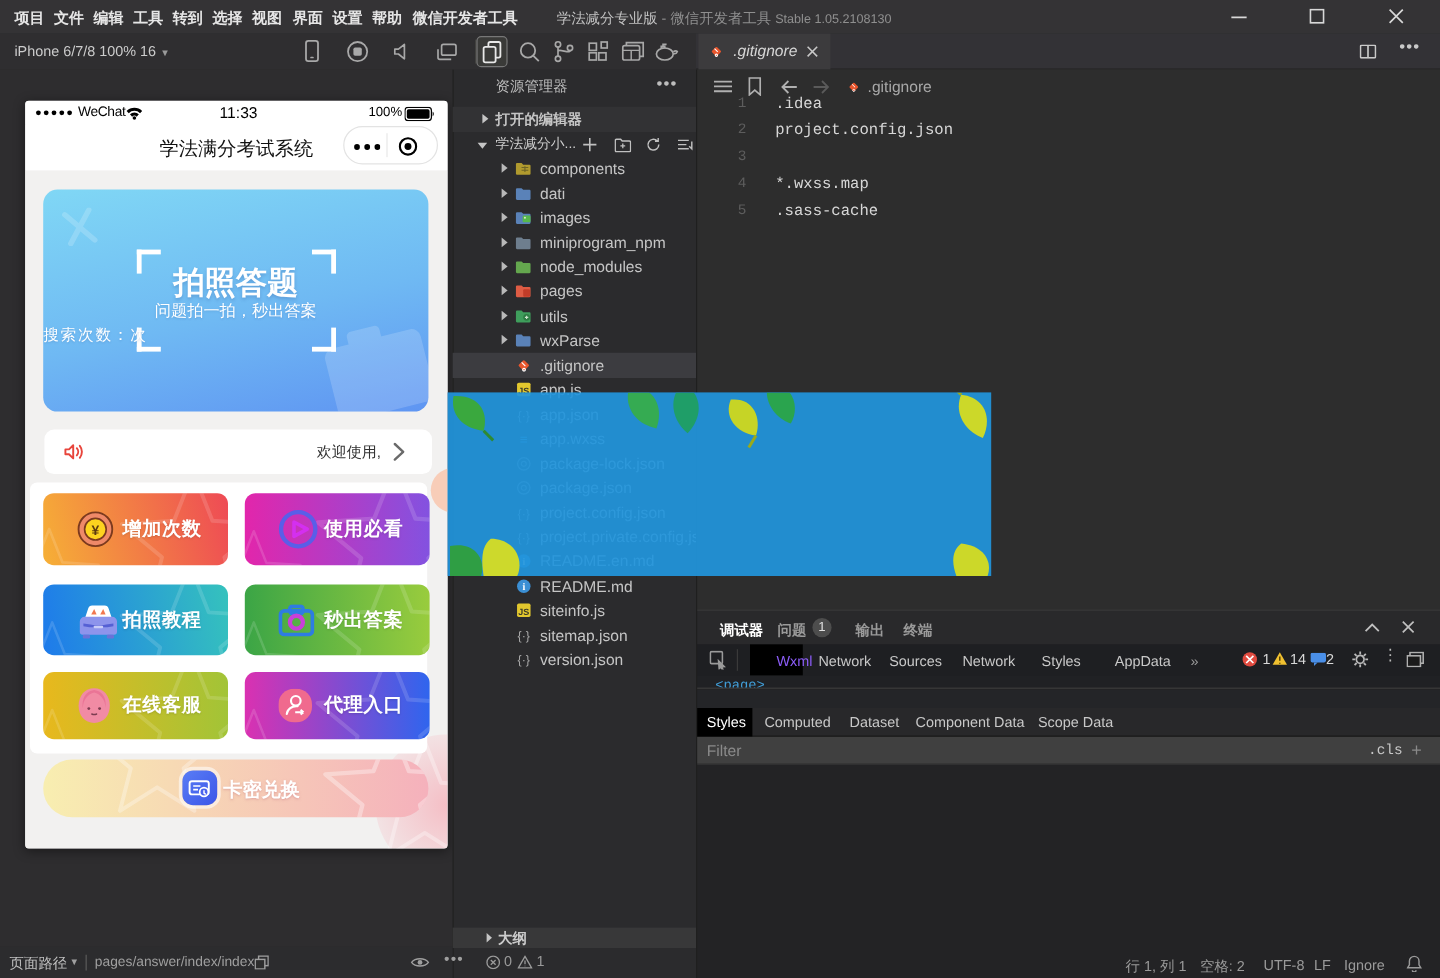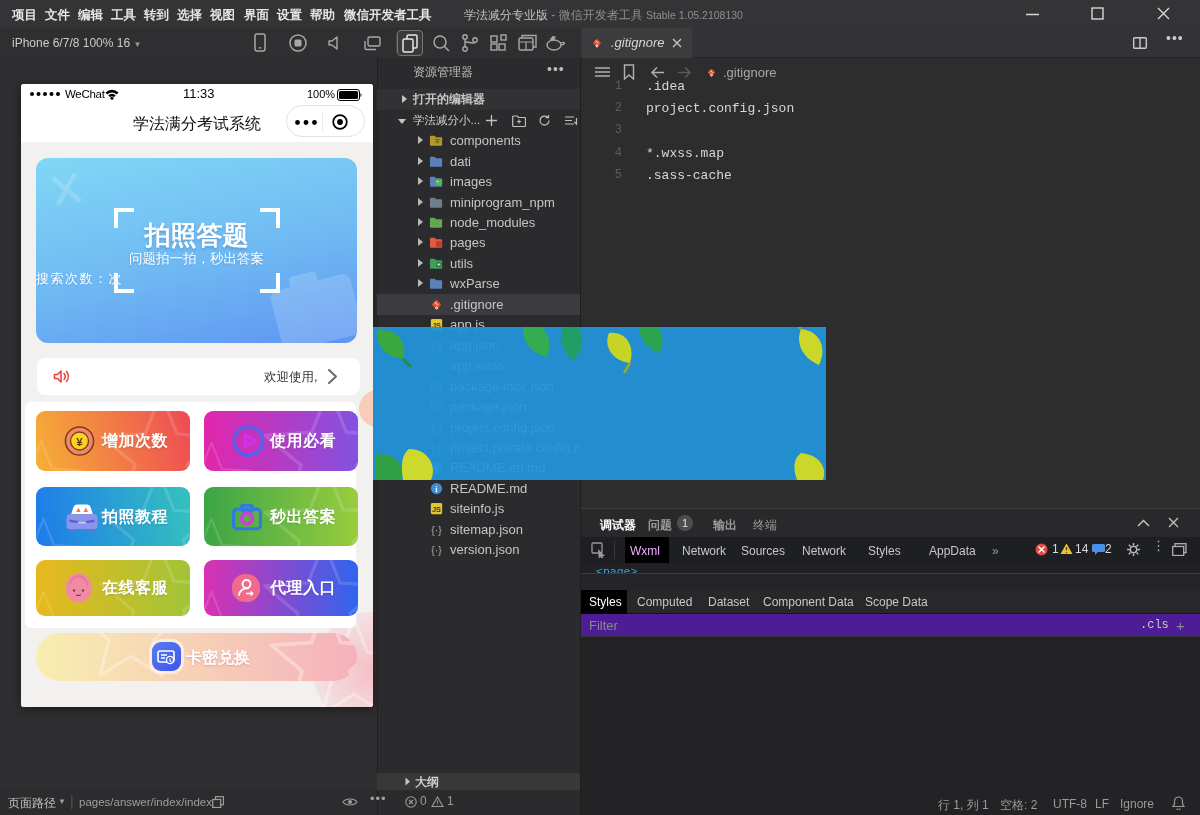--- a/index.html
+++ b/index.html
@@ -585,37 +585,37 @@
     <span class="lnum" style="top:110px">5</span>
       <span class="codeline" style="top:110px">.sass-cache</span>
   </div>
   <div class="abs" id="debugger">
 
     <div class="abs" style="left:0;top:0;width:620px;height:28px;background:#29292b">
       <span class="abs" style="left:20px;top:8px;color:#ffffff;font-size:12px;font-weight:bold;border-bottom:2px solid #cfcfcf;padding-bottom:4px">调试器</span>
       <span class="abs" style="left:68px;top:8px;color:#9a9a9a;font-size:12px;font-weight:bold">问题</span>
       <span class="abs" style="left:97px;top:6px;width:16px;height:16px;border-radius:8px;background:#4d4d4d;color:#e0e0e0;font-size:11px;text-align:center;line-height:16px">1</span>
       <span class="abs" style="left:133px;top:8px;color:#9a9a9a;font-size:12px;font-weight:bold">输出</span>
-      <span class="abs" style="left:173px;top:8px;color:#9a9a9a;font-size:12px;font-weight:normal">终端</span>
+      <span class="abs" style="left:173px;top:8px;color:#9a9a9a;font-size:12px;font-weight:bold">终端</span>
       <svg class="abs" style="left:557px;top:10px" width="13" height="8">
           <path d="M1 7 L6.5 1.5 L12 7" fill="none" stroke="#c0c0c0" stroke-width="1.5"></path>
         </svg>
       <svg class="abs" style="left:588px;top:8px" width="11" height="11">
           <path d="M1 1 L10 10 M10 1 L1 10" stroke="#c0c0c0" stroke-width="1.4"></path>
         </svg>
     </div>
 
     <div class="abs" style="left:0;top:28px;width:620px;height:26px;background:#1e1f22">
       <svg class="abs" style="left:11px;top:5px" width="16" height="16">
           <rect x="1" y="1" width="10" height="10" rx="1" fill="none" stroke="#9a9a9a" stroke-width="1.3"></rect>
           <path d="M7 7 L14 14 L11.3 14.2 L12.8 17 L11 17.8 L9.6 14.9 L7.8 16.8 Z" fill="#9a9a9a"></path>
         </svg>
       <div class="abs" style="left:33.5px;top:4px;width:1px;height:18px;background:#3a3a3a"></div>
       <div class="abs" style="left:45px;top:0;width:44px;height:26px;background:#000"></div>
-      <span class="dbgtab" style="left:50px;color:#f0abfc">Wxml</span>
+      <span class="dbgtab" style="left:67px;color:#8b5cf6">Wxml</span>
       <span class="dbgtab" style="left:102px">Network</span>
       <span class="dbgtab" style="left:161px">Sources</span>
       <span class="dbgtab" style="left:222px">Network</span>
       <span class="dbgtab" style="left:288px">Styles</span>
       <span class="dbgtab" style="left:349px">AppData</span>
       <span class="dbgtab" style="left:412px;color:#9a9a9a">»</span>
       <svg class="abs" style="left:455px;top:6px" width="13" height="13">
           <circle cx="6.5" cy="6.5" r="6" fill="#e04a3f"></circle>
           <path d="M3.5 3.5 L9.5 9.5 M9.5 3.5 L3.5 9.5" stroke="#fff" stroke-width="1.4"></path>
         </svg>
@@ -647,21 +647,21 @@
 
     <div class="abs" style="left:0;top:81px;width:620px;height:24px;background:#28282a;border-bottom:1px solid #141414">
       <div class="abs" style="left:0;top:0;width:47px;height:24px;background:#000"></div>
       <span class="abs" style="left:9px;top:5px;color:#fff;font-size:12px">Styles</span>
       <span class="abs" style="left:57px;top:5px;color:#c8c8c8;font-size:12px">Computed</span>
       <span class="abs" style="left:128px;top:5px;color:#c8c8c8;font-size:12px">Dataset</span>
       <span class="abs" style="left:183px;top:5px;color:#c8c8c8;font-size:12px">Component Data</span>
       <span class="abs" style="left:285px;top:5px;color:#c8c8c8;font-size:12px">Scope Data</span>
     </div>
 
-    <div class="abs" style="left:0;top:105px;width:620px;height:23px;background:#4c1d95;border-bottom:1px solid #353535">
+    <div class="abs" style="left:0;top:105px;width:620px;height:23px;background:#404040;border-bottom:1px solid #353535">
       <span class="abs" style="left:9px;top:4px;color:#8a8a8a;font-size:13px">Filter</span>
       <span class="abs" style="left:560px;top:4px;color:#c8c8c8;font-size:12px;font-family:'Liberation Mono',monospace">.cls</span>
       <span class="abs" style="left:596px;top:3px;color:#8a8a8a;font-size:15px">+</span>
     </div>
 
     <div class="abs" style="left:0;top:281px;width:620px;height:26px;color:#9a9a9a;font-size:12px">
       <span class="abs" style="left:358px;top:7px">行 1, 列 1</span>
       <span class="abs" style="left:420px;top:7px">空格: 2</span>
       <span class="abs" style="left:473px;top:7px">UTF-8</span>
       <span class="abs" style="left:515px;top:7px">LF</span>

